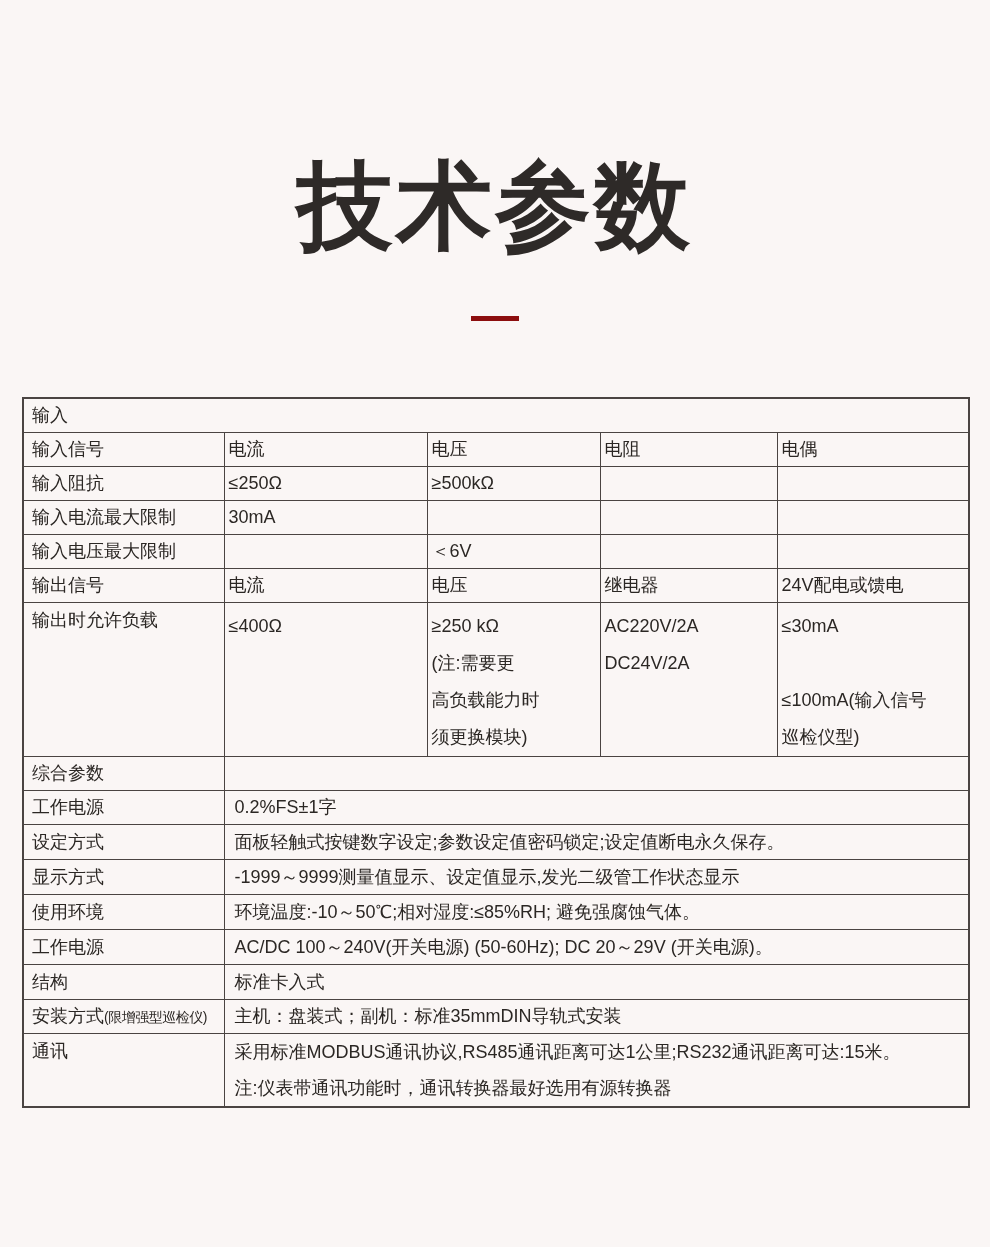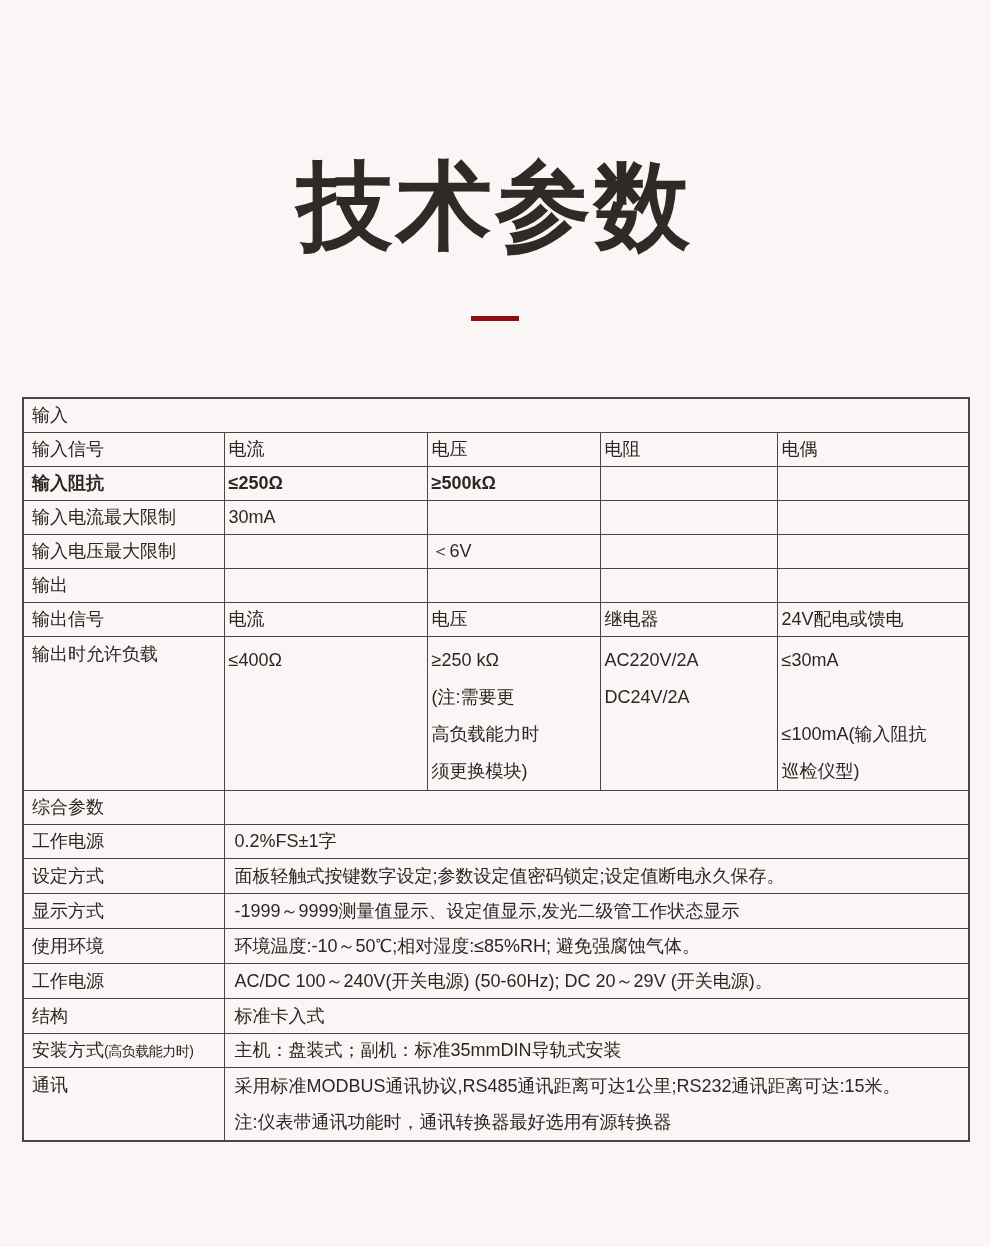--- a/index.html
+++ b/index.html
@@ -68,47 +68,40 @@
           <tr data-name="table-row-input-section" style="height: 34px;">
             <td colspan="5" class="" data-name="row-label-input-section"><span data-name="cell-text">输入</span></td>
           </tr>
           <tr data-name="table-row-input-signal" style="height: 34px; padding-left: 9px;">
             <td class="" data-name="row-label-input-signal"><span data-name="cell-text">输入信号</span></td>
             <td class="center" data-name="cell-input-signal-1"><span data-name="cell-text">电流</span></td>
             <td class="center" data-name="cell-input-signal-2"><span data-name="cell-text">电压</span></td>
             <td class="center" data-name="cell-input-signal-3"><span data-name="cell-text">电阻</span></td>
             <td class="center" data-name="cell-input-signal-4"><span data-name="cell-text">电偶</span></td>
           </tr>
-          <tr data-name="table-row-input-impedance" style="height: 34px; font-weight: bold;">
+          <tr data-name="table-row-input-impedance" style="height: 34px;">
             <td class="" data-name="row-label-input-impedance"><span data-name="cell-text">输入阻抗</span></td>
             <td class="center" data-name="cell-input-impedance-1"><span data-name="cell-text">≤250Ω</span></td>
             <td class="center" data-name="cell-input-impedance-2"><span data-name="cell-text">≥500kΩ</span></td>
             <td class="" data-name="cell-input-impedance-3"><span data-name="cell-text"></span></td>
             <td class="" data-name="cell-input-impedance-4"><span data-name="cell-text"></span></td>
           </tr>
           <tr data-name="table-row-input-max-current" style="height: 34px;">
             <td class="" data-name="row-label-input-max-current"><span data-name="cell-text">输入电流最大限制</span></td>
             <td class="center" data-name="cell-input-max-current-1"><span data-name="cell-text">30mA</span></td>
             <td class="" data-name="cell-input-max-current-2"><span data-name="cell-text"></span></td>
             <td class="" data-name="cell-input-max-current-3"><span data-name="cell-text"></span></td>
             <td class="" data-name="cell-input-max-current-4"><span data-name="cell-text"></span></td>
           </tr>
           <tr data-name="table-row-input-max-voltage" style="height: 34px;">
             <td class="" data-name="row-label-input-max-voltage"><span data-name="cell-text">输入电压最大限制</span></td>
             <td class="" data-name="cell-input-max-voltage-1"><span data-name="cell-text"></span></td>
             <td class="center" data-name="cell-input-max-voltage-2"><span data-name="cell-text">＜6V</span></td>
             <td class="" data-name="cell-input-max-voltage-3"><span data-name="cell-text"></span></td>
             <td class="" data-name="cell-input-max-voltage-4"><span data-name="cell-text"></span></td>
-          </tr>
-          <tr data-name="table-row-output-section" style="height: 34px;">
-            <td class="" data-name="row-label-output-section"><span data-name="cell-text">输出</span></td>
-            <td class="" data-name="cell-output-section-1"><span data-name="cell-text"></span></td>
-            <td class="" data-name="cell-output-section-2"><span data-name="cell-text"></span></td>
-            <td class="" data-name="cell-output-section-3"><span data-name="cell-text"></span></td>
-            <td class="" data-name="cell-output-section-4"><span data-name="cell-text"></span></td>
           </tr>
           <tr data-name="table-row-output-signal" style="height: 34px;">
             <td class="" data-name="row-label-output-signal"><span data-name="cell-text">输出信号</span></td>
             <td class="center" data-name="cell-output-signal-1"><span data-name="cell-text">电流</span></td>
             <td class="center" data-name="cell-output-signal-2"><span data-name="cell-text">电压</span></td>
             <td class="center" data-name="cell-output-signal-3"><span data-name="cell-text">继电器</span></td>
             <td class="center" data-name="cell-output-signal-4"><span data-name="cell-text">24V配电或馈电</span></td>
           </tr>
           <tr data-name="table-row-output-load" style="height: 138px; padding-left: 31px;">
             <td class="top" data-name="row-label-output-load"><span data-name="cell-text">输出时允许负载</span></td>
@@ -121,21 +114,21 @@
               <div class="line" data-name="cell-line">高负载能力时</div>
               <div class="line" data-name="cell-line">须更换模块)</div>
             </td>
             <td class="center top" data-name="cell-output-load-3">
               <div class="line" data-name="cell-line">AC220V/2A</div>
               <div class="line" data-name="cell-line">DC24V/2A</div>
             </td>
             <td class="center top" data-name="cell-output-load-4">
               <div class="line" data-name="cell-line">≤30mA</div>
               <div class="line" data-name="cell-line"></div>
-              <div class="line" data-name="cell-line">≤100mA(输入阻抗</div>
+              <div class="line" data-name="cell-line">≤100mA(输入信号</div>
               <div class="line" data-name="cell-line">巡检仪型)</div>
             </td>
           </tr>
           <tr data-name="table-row-general-section" style="height: 34px;">
             <td class="" data-name="row-label-general-section"><span data-name="cell-text">综合参数</span></td>
             <td colspan="4" class="merged" data-name="cell-general-section-1"><span data-name="cell-text"></span></td>
           </tr>
           <tr data-name="table-row-accuracy" style="height: 34px;">
             <td class="" data-name="row-label-accuracy"><span data-name="cell-text">工作电源</span></td>
             <td colspan="4" class="merged" data-name="cell-accuracy-1"><span data-name="cell-text">0.2%FS±1字</span></td>
@@ -154,21 +147,21 @@
           </tr>
           <tr data-name="table-row-power-supply" style="height: 35px;">
             <td class="" data-name="row-label-power-supply"><span data-name="cell-text">工作电源</span></td>
             <td colspan="4" class="merged" data-name="cell-power-supply-1"><span data-name="cell-text">AC/DC 100～240V(开关电源) (50-60Hz); DC 20～29V (开关电源)。</span></td>
           </tr>
           <tr data-name="table-row-structure" style="height: 35px;">
             <td class="" data-name="row-label-structure"><span data-name="cell-text">结构</span></td>
             <td colspan="4" class="merged" data-name="cell-structure-1"><span data-name="cell-text">标准卡入式</span></td>
           </tr>
           <tr data-name="table-row-mounting" style="height: 34px;">
-            <td class="" data-name="row-label-mounting"><span data-name="cell-text">安装方式</span><span class="suffix" data-name="label-suffix">(高负载能力时)</span></td>
+            <td class="" data-name="row-label-mounting"><span data-name="cell-text">安装方式</span><span class="suffix" data-name="label-suffix">(限增强型巡检仪)</span></td>
             <td colspan="4" class="merged" data-name="cell-mounting-1"><span data-name="cell-text">主机：盘装式；副机：标准35mmDIN导轨式安装</span></td>
           </tr>
           <tr data-name="table-row-communication" style="height: 71px;">
             <td class="top" data-name="row-label-communication"><span data-name="cell-text">通讯</span></td>
             <td colspan="4" class="top merged" data-name="cell-communication-1">
               <div class="line" data-name="cell-line">采用标准MODBUS通讯协议,RS485通讯距离可达1公里;RS232通讯距离可达:15米。</div>
               <div class="line" data-name="cell-line">注:仪表带通讯功能时，通讯转换器最好选用有源转换器</div>
             </td>
           </tr>
         </tbody>

